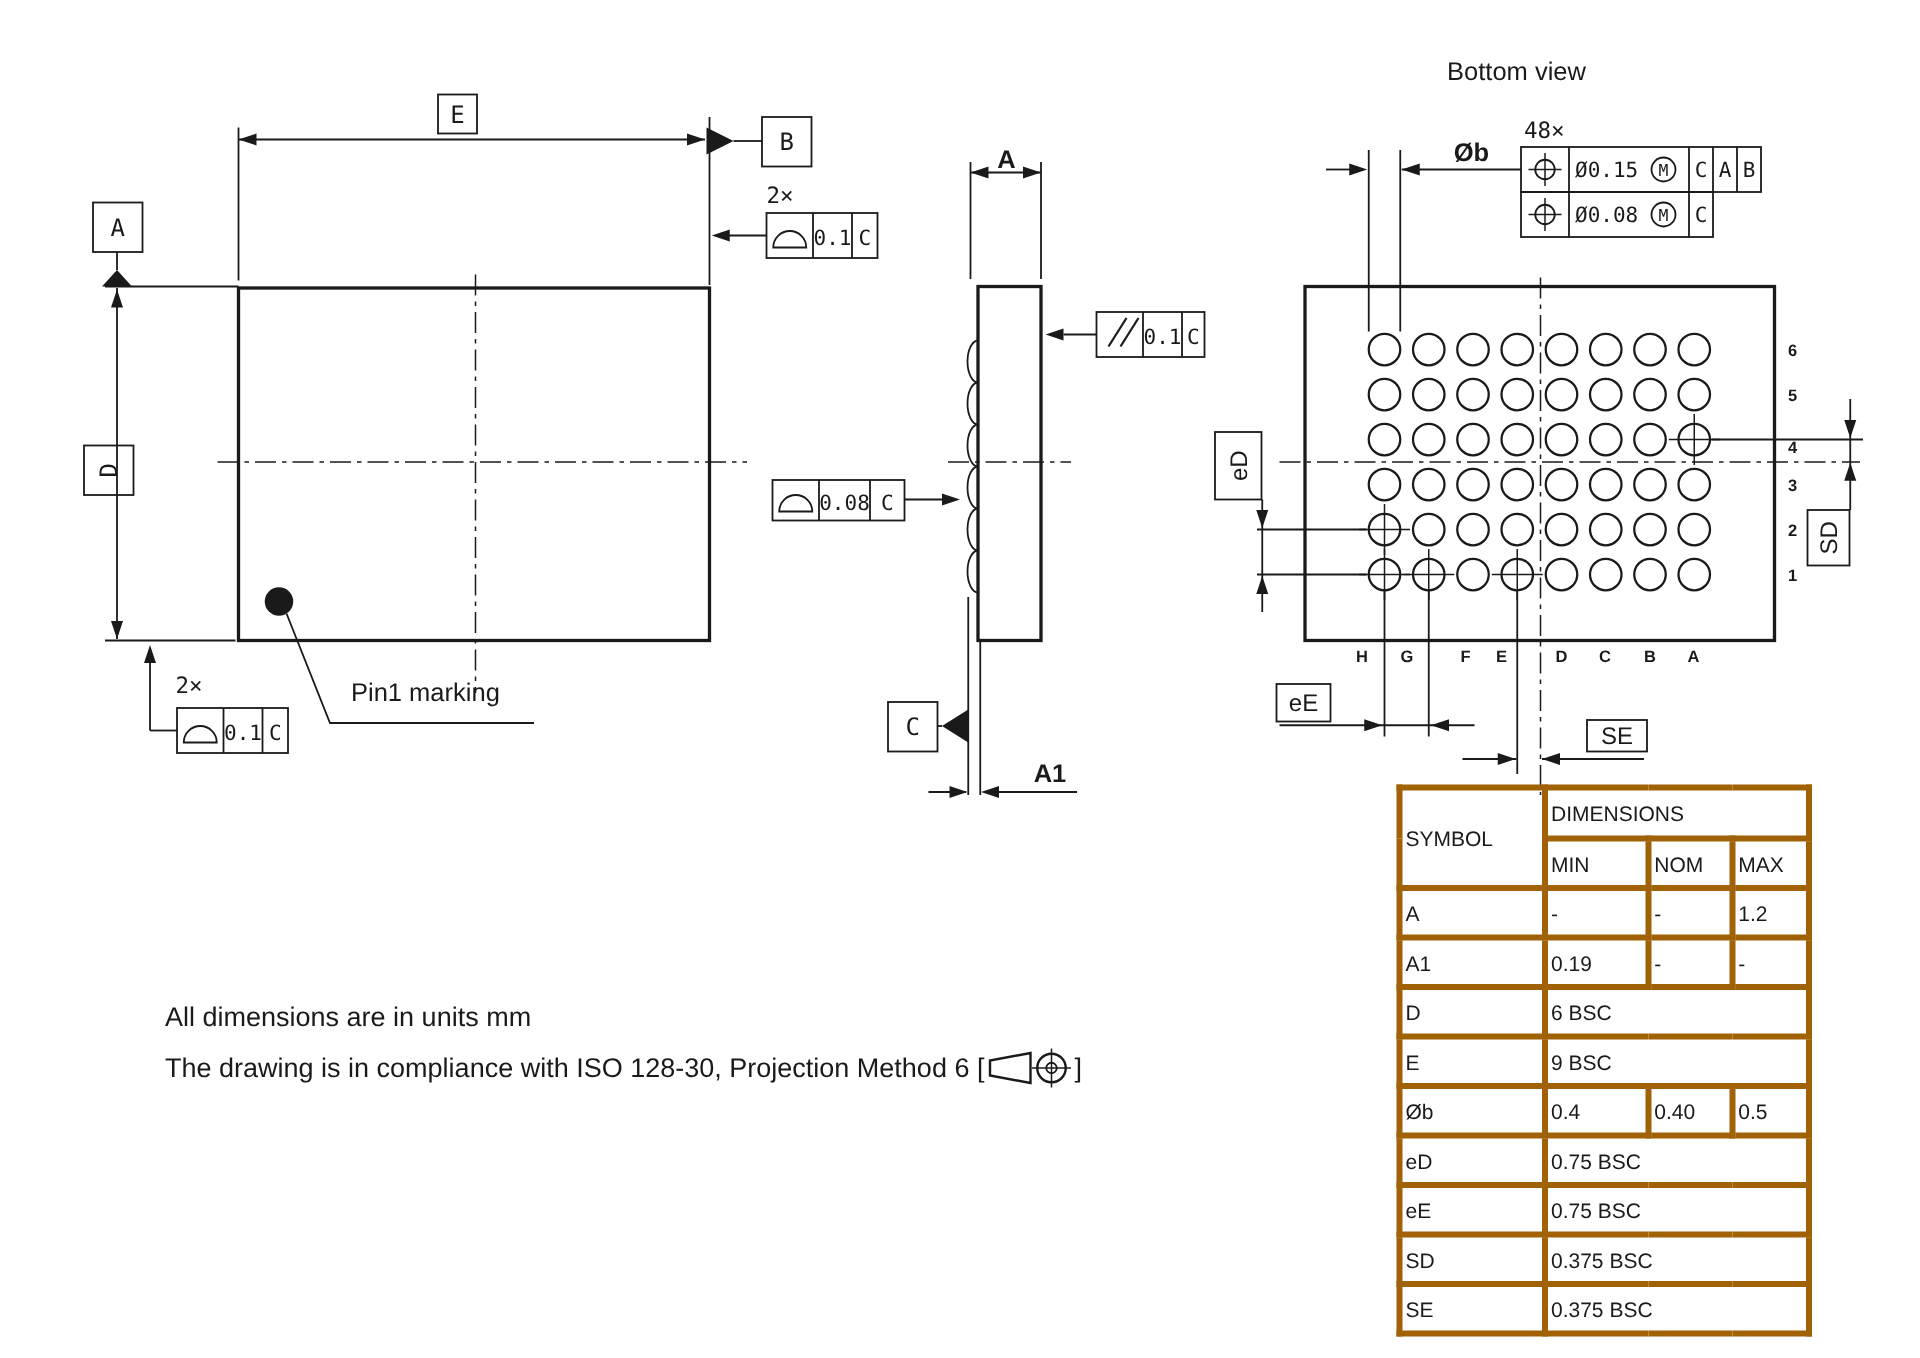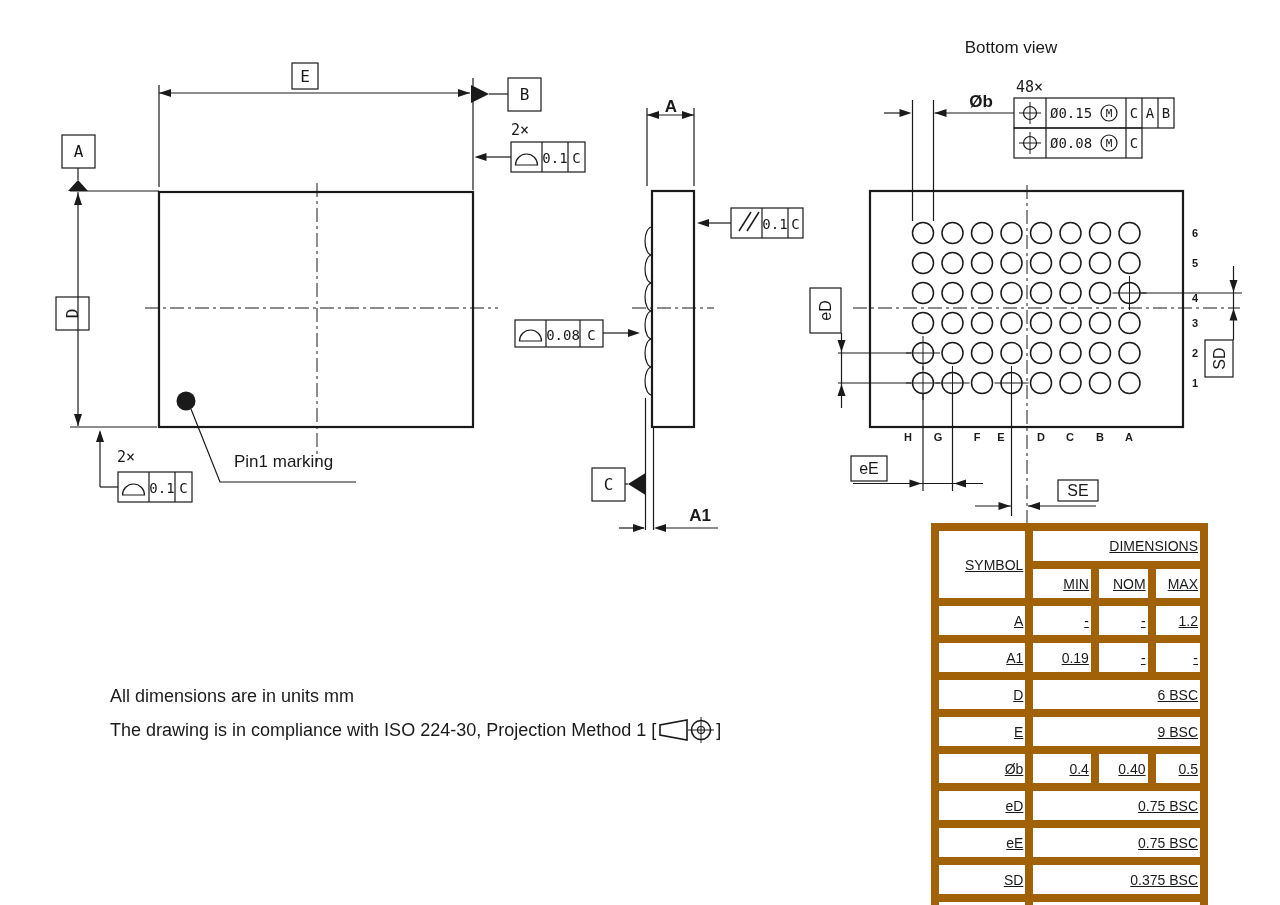--- a/index.html
+++ b/index.html
@@ -16,25 +16,25 @@
   .tmono16{font-family:"DejaVu Sans Mono",monospace;font-size:16px;fill:#1a1a1a;}
   .tmono14{font-family:"DejaVu Sans Mono",monospace;font-size:14px;fill:#1a1a1a;}
   .tmono11{font-family:"DejaVu Sans Mono",monospace;font-size:11px;fill:#1a1a1a;}
   .tlbl{font-family:"Liberation Sans",sans-serif;font-size:17px;font-weight:bold;fill:#1a1a1a;}
   .ttitle{font-family:"Liberation Sans",sans-serif;font-size:17px;fill:#1a1a1a;}
   .tbox{font-family:"Liberation Sans",sans-serif;font-size:16px;fill:#1a1a1a;}
   .tsm{font-family:"Liberation Sans",sans-serif;font-size:11px;font-weight:bold;fill:#1a1a1a;}
   
   #dim-table{position:absolute;left:931px;top:523px;width:277px;border-collapse:collapse;
              font-size:14px;color:#1a1a1a;}
-  #dim-table td{border:8px solid #a16207;text-align:right;vertical-align:middle;
-                height:29px;padding:0 2px;text-decoration:underline;}
+  #dim-table td{border:4px solid #a16207;text-align:left;vertical-align:middle;
+                height:29px;padding:0 2px;}
   #dim-table .hdr1 td{height:30px;}
   
-  #notes{position:absolute;left:110px;top:679px;font-size:18px;line-height:34px;color:#1a1a1a;}
+  #notes{position:absolute;left:110px;top:661px;font-size:18px;line-height:34px;color:#1a1a1a;}
   #notes .row{display:flex;align-items:center;white-space:pre;}
   #proj-sym{position:static;margin:0 1px;display:block;}
 </style>
 </head>
 <body>
 
 <div id="canvas">
 
 <svg width="1280" height="905" viewBox="0 0 1280 905">
 
@@ -374,21 +374,21 @@
     <td colspan="3">0.375 BSC</td>
   </tr>
 </tbody>
     </table>
 
 <div id="notes">
   <div class="row">
     <span>All dimensions are in units mm</span>
   </div>
   <div class="row">
-    <span>The drawing is in compliance with ISO 224-30, Projection Method 1</span><span> </span>
+    <span>The drawing is in compliance with ISO 128-30, Projection Method 6</span><span> </span>
     <span>[</span>
     <svg id="proj-sym" width="58" height="32" viewBox="0 0 58 32">
       <path d="M3,11 L3,21 L30,26 L30,6 Z" fill="none" stroke="#1a1a1a" stroke-width="1.6"></path>
       <circle cx="44" cy="16" r="9.5" fill="none" stroke="#1a1a1a" stroke-width="1.6"></circle>
       <circle cx="44" cy="16" r="3.5" fill="none" stroke="#1a1a1a" stroke-width="1.2"></circle>
       <line x1="31" y1="16" x2="57" y2="16" stroke="#1a1a1a" stroke-width="1"></line>
       <line x1="44" y1="3" x2="44" y2="29" stroke="#1a1a1a" stroke-width="1"></line>
     </svg>
     <span>]</span>
   </div>

